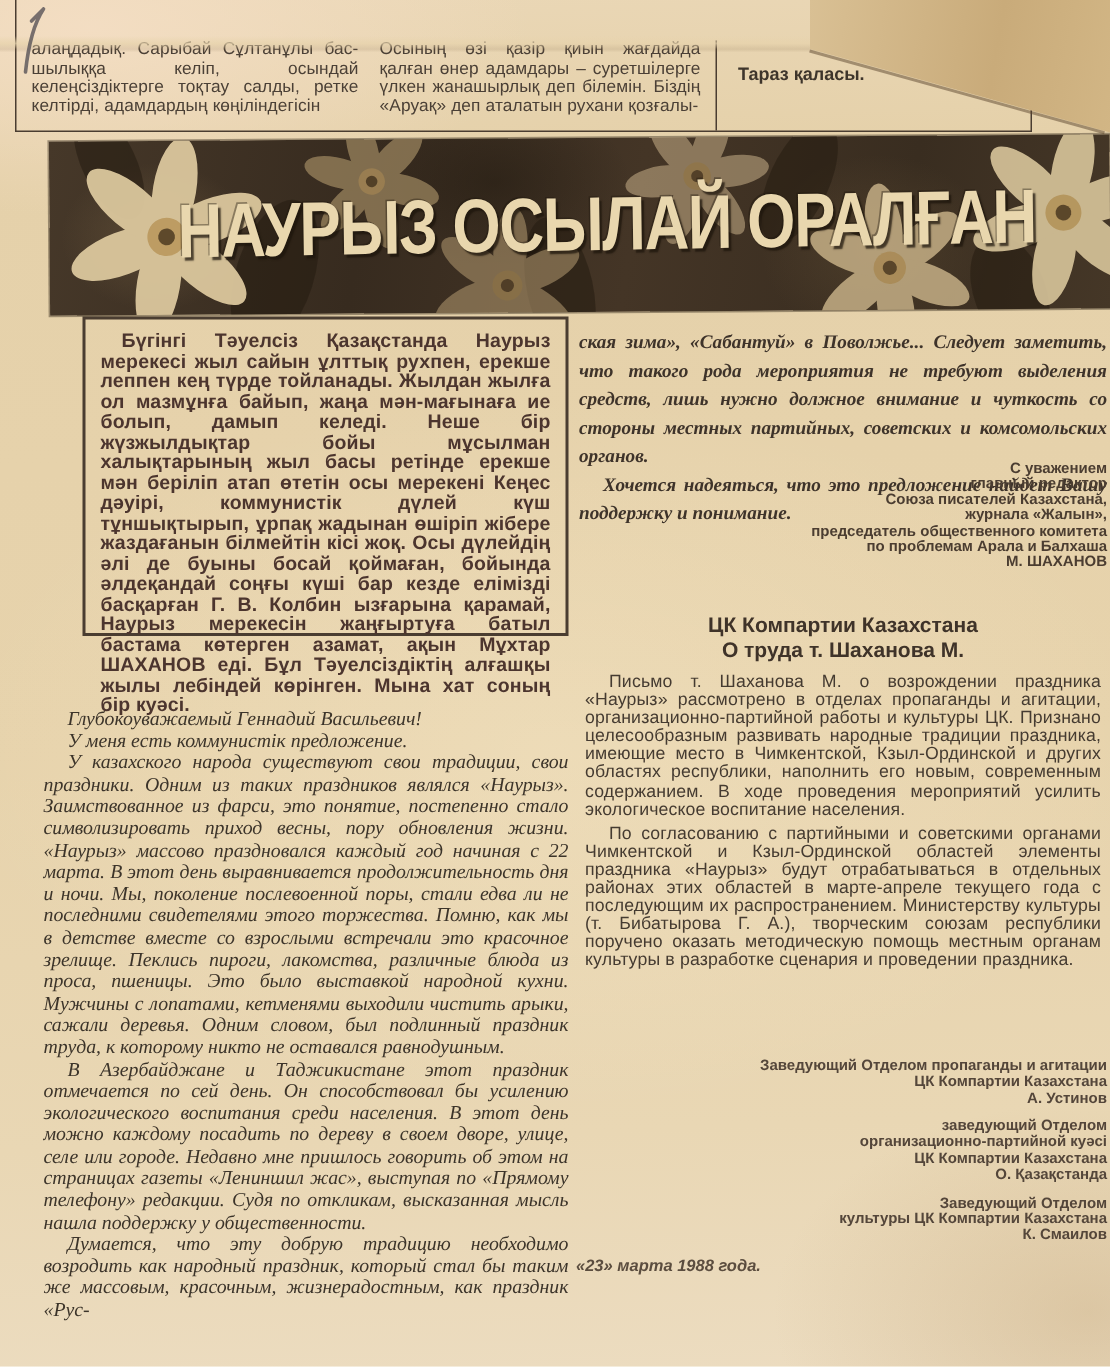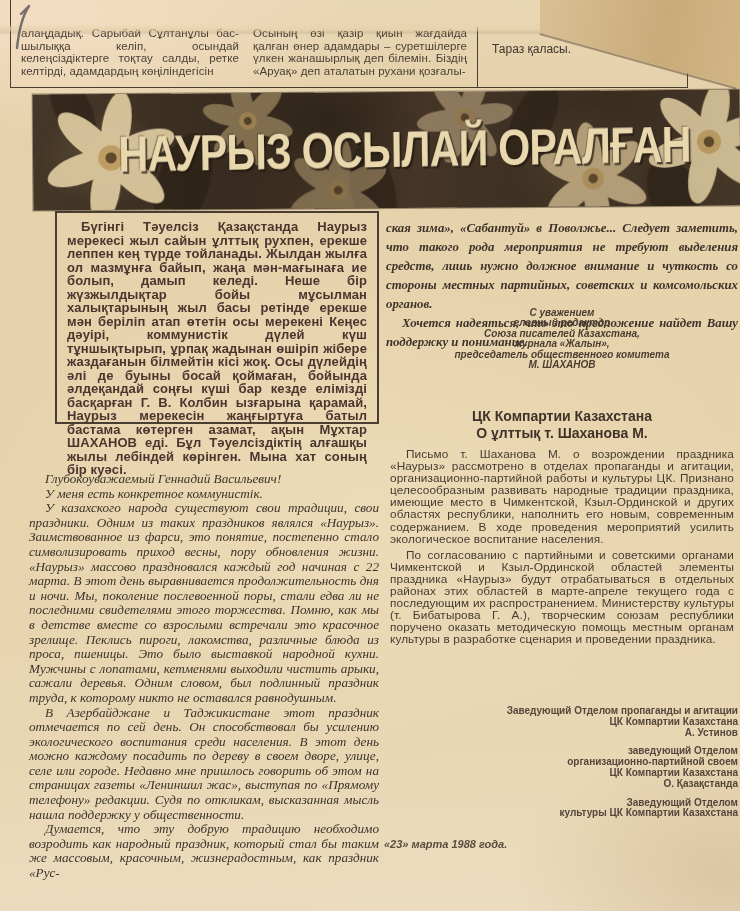--- a/index.html
+++ b/index.html
@@ -25,21 +25,21 @@
   .hw{position:absolute;left:4px;top:2px;z-index:7;}
   
   .topstrip{position:absolute;left:10px;top:-18px;width:678px;height:106px;
     border:1.6px solid var(--border,#4a3d31);display:flex;box-sizing:border-box;
     padding-top:44px;z-index:2;}
   .ts-col{font-size:11.5px;line-height:12.6px;text-align:justify;color:#4b4036;letter-spacing:.1px;}
   .ts-col1{width:236px;padding:0 8px 0 10px;box-sizing:border-box;}
   .ts-col2{width:230px;padding:0 10px 0 6px;box-sizing:border-box;}
   .ts-col3{flex:1;border-left:1.6px solid var(--border,#4a3d31);position:relative;}
   .ts-author{font-weight:bold;font-size:12.5px;text-align:right;padding-right:6px;margin-top:-8px;color:#3c332a;}
-  .ts-city{font-size:12px;padding-left:14px;margin-top:9px;text-align:left;}
+  .ts-city{font-size:12px;padding-left:14px;margin-top:9px;text-align:left;font-weight:bold;}
   
   .banner{position:absolute;left:33px;top:92px;width:707px;height:116px;overflow:hidden;
     transform:rotate(-0.4deg);z-index:3;
     background:
       radial-gradient(90px 70px at 10% 55%, rgba(116,95,66,.5), transparent 70%),
       radial-gradient(130px 80px at 42% 25%, rgba(30,23,14,.45), transparent 70%),
       radial-gradient(110px 90px at 78% 65%, rgba(104,84,56,.4), transparent 70%),
       linear-gradient(100deg,#463829,#372b1f 30%,#443526 55%,#392d20 80%,#453727);
     box-shadow:0 0 0 1px rgba(40,30,18,.4);}
   .banner svg{position:absolute;left:0;top:0;}
@@ -57,22 +57,22 @@
   .letter{position:absolute;left:29px;top:472px;width:350px;
     font-family:"Liberation Serif","DejaVu Serif",serif;font-style:italic;
     font-size:13.2px;line-height:14.6px;color:#3c342a;}
   .letter p{margin:0;text-indent:16px;text-align:justify;}
   
   .rc-italic{position:absolute;left:386px;top:219px;width:352px;
     font-family:"Liberation Serif","DejaVu Serif",serif;font-style:italic;font-weight:bold;
     font-size:12.8px;line-height:19px;color:#3e332a;}
   .rc-italic p{margin:0;text-align:justify;}
   .rc-italic p.ind{text-indent:16px;}
-  .sigblock{position:absolute;left:386px;top:308px;width:352px;text-align:center;
-    font-weight:bold;font-size:10px;line-height:10.4px;color:#4b3d31;font-style:italic;}
+  .sigblock{position:absolute;left:386px;top:308px;width:352px;text-align:right;
+    font-weight:bold;font-size:10px;line-height:10.4px;color:#4b3d31;}
   .reply-heading{position:absolute;left:386px;top:408px;width:352px;text-align:center;
     font-weight:bold;font-size:14px;line-height:16.5px;color:#3f3329;}
   .reply-body{position:absolute;left:386px;top:444px;width:352px;
     font-size:11.8px;line-height:12.1px;color:#453b31;}
   .reply-body p{margin:4px;text-align:justify;text-indent:16px;letter-spacing:.1px;}
   .officials{position:absolute;left:386px;top:706px;width:352px;text-align:right;
     font-weight:bold;font-size:10px;line-height:10.8px;color:#54463a;}
   .off-group{margin-top:8px;text-align:right;}
   .off-group:first-child{margin-top:0;}
   .dateline{position:absolute;left:384px;top:838px;font-weight:bold;font-size:11px;color:#5b4d3f;font-style:italic;}
@@ -131,63 +131,65 @@
     </svg>
     <div class="banner-title">НАУРЫЗ ОСЫЛАЙ ОРАЛҒАН</div>
   </div>
 
   <div class="leadbox">
     <p>Бүгінгі Тәуелсіз Қазақстанда Наурыз мерекесі жыл сайын ұлттық рухпен, ерекше леппен кең түрде тойланады. Жылдан жылға ол мазмұнға байып, жаңа мән-мағынаға ие болып, дамып келеді. Неше бір жүзжылдықтар бойы мұсылман халықтарының жыл басы ретінде ерекше мән беріліп атап өтетін осы мерекені Кеңес дәуірі, коммунистік дүлей күш тұншықтырып, ұрпақ жадынан өшіріп жібере жаздағанын білмейтін кісі жоқ. Осы дүлейдің әлі де буыны босай қоймаған, бойында әлдеқандай соңғы күші бар кезде елімізді басқарған Г. В. Колбин ызғарына қарамай, Наурыз мерекесін жаңғыртуға батыл бастама көтерген азамат, ақын Мұхтар ШАХАНОВ еді. Бұл Тәуелсіздіктің алғашқы жылы лебіндей көрінген. Мына хат соның бір куәсі.</p>
   </div>
 
   <div class="letter">
     <p>Глубокоуважаемый Геннадий Васильевич!</p>
-    <p>У меня есть конкретное коммунистік.</p>
+    <p>У меня есть коммунистік предложение.</p>
     <p>У казахского народа существуют свои традиции, свои праздники. Одним из таких праздников являлся «Наурыз». Заимствованное из фарси, это понятие, постепенно стало символизировать приход весны, пору обновления жизни. «Наурыз» массово праздновался каждый год начиная с 22 марта. В этот день выравнивается продолжительность дня и ночи. Мы, поколение послевоенной поры, стали едва ли не последними свидетелями этого торжества. Помню, как мы в детстве вместе со взрослыми встречали это красочное зрелище. Пеклись пироги, лакомства, различные блюда из проса, пшеницы. Это было выставкой народной кухни. Мужчины с лопатами, кетменями выходили чистить арыки, сажали деревья. Одним словом, был подлинный праздник труда, к которому никто не оставался равнодушным.</p>
     <p>В Азербайджане и Таджикистане этот праздник отмечается по сей день. Он способствовал бы усилению экологического воспитания среди населения. В этот день можно каждому посадить по дереву в своем дворе, улице, селе или городе. Недавно мне пришлось говорить об этом на страницах газеты «Лениншил жас», выступая по «Прямому телефону» редакции. Судя по откликам, высказанная мысль нашла поддержку у общественности.</p>
     <p>Думается, что эту добрую традицию необходимо возродить как народный праздник, который стал бы таким же массовым, красочным, жизнерадостным, как праздник «Рус-</p>
   </div>
 
   <div class="rc-italic">
     <p>ская зима», «Сабантуй» в Поволжье... Следует заметить, что такого рода мероприятия не требуют выделения средств, лишь нужно должное внимание и чуткость со стороны местных партийных, советских и комсомольских органов.</p>
     <p class="ind">Хочется надеяться, что это предложение найдет Вашу поддержку и понимание.</p>
   </div>
 
   <div class="sigblock">
     <div>С уважением</div>
     <div>главный редактор</div>
     <div>Союза писателей Казахстана,</div>
     <div>журнала «Жалын»,</div>
     <div>председатель общественного комитета</div>
+    <div>по проблемам Арала и Балхаша</div>
     <div>М. ШАХАНОВ</div>
   </div>
 
   <div class="reply-heading">
     <div>ЦК Компартии Казахстана</div>
-    <div>О ұлттық т. Шаханова М.</div>
+    <div>О труда т. Шаханова М.</div>
   </div>
 
   <div class="reply-body">
     <p>Письмо т. Шаханова М. о возрождении праздника «Наурыз» рассмотрено в отделах пропаганды и агитации, организационно-партийной работы и культуры ЦК. Признано целесообразным развивать народные традиции праздника, имеющие место в Чимкентской, Кзыл-Ординской и других областях республики, наполнить его новым, современным содержанием. В ходе проведения мероприятий усилить экологическое воспитание населения.</p>
     <p>По согласованию с партийными и советскими органами Чимкентской и Кзыл-Ординской областей элементы праздника «Наурыз» будут отрабатываться в отдельных районах этих областей в марте-апреле текущего года с последующим их распространением. Министерству культуры (т. Бибатырова Г. А.), творческим союзам республики поручено оказать методическую помощь местным органам культуры в разработке сценария и проведении праздника.</p>
   </div>
 
   <div class="officials">
     <div class="off-group">
       <div>Заведующий Отделом пропаганды и агитации</div>
       <div>ЦК Компартии Казахстана</div>
       <div>А. Устинов</div>
     </div>
     <div class="off-group">
       <div>заведующий Отделом</div>
-      <div>организационно-партийной своем</div>
+      <div>организационно-партийной куәсі</div>
       <div>ЦК Компартии Казахстана</div>
       <div>О. Қазақстанда</div>
     </div>
     <div class="off-group">
       <div>Заведующий Отделом</div>
       <div>культуры ЦК Компартии Казахстана</div>
+      <div>К. Смаилов</div>
     </div>
   </div>
 
   <div class="dateline">«23» марта 1988 года.</div>
 
 </div>
 
 </body></html>

